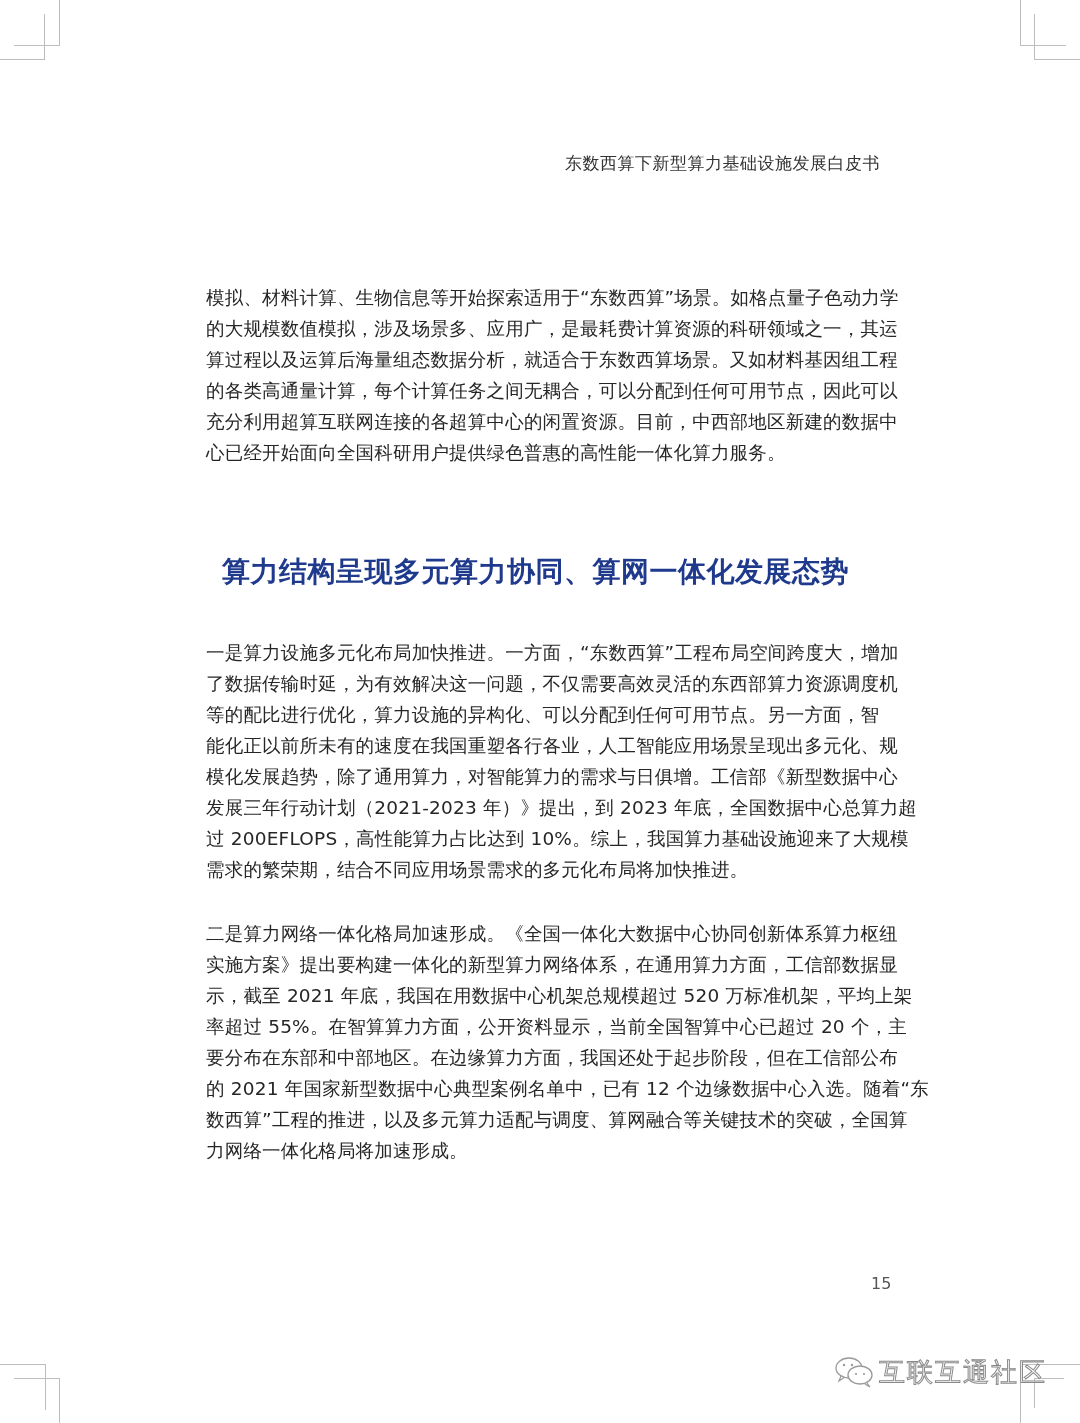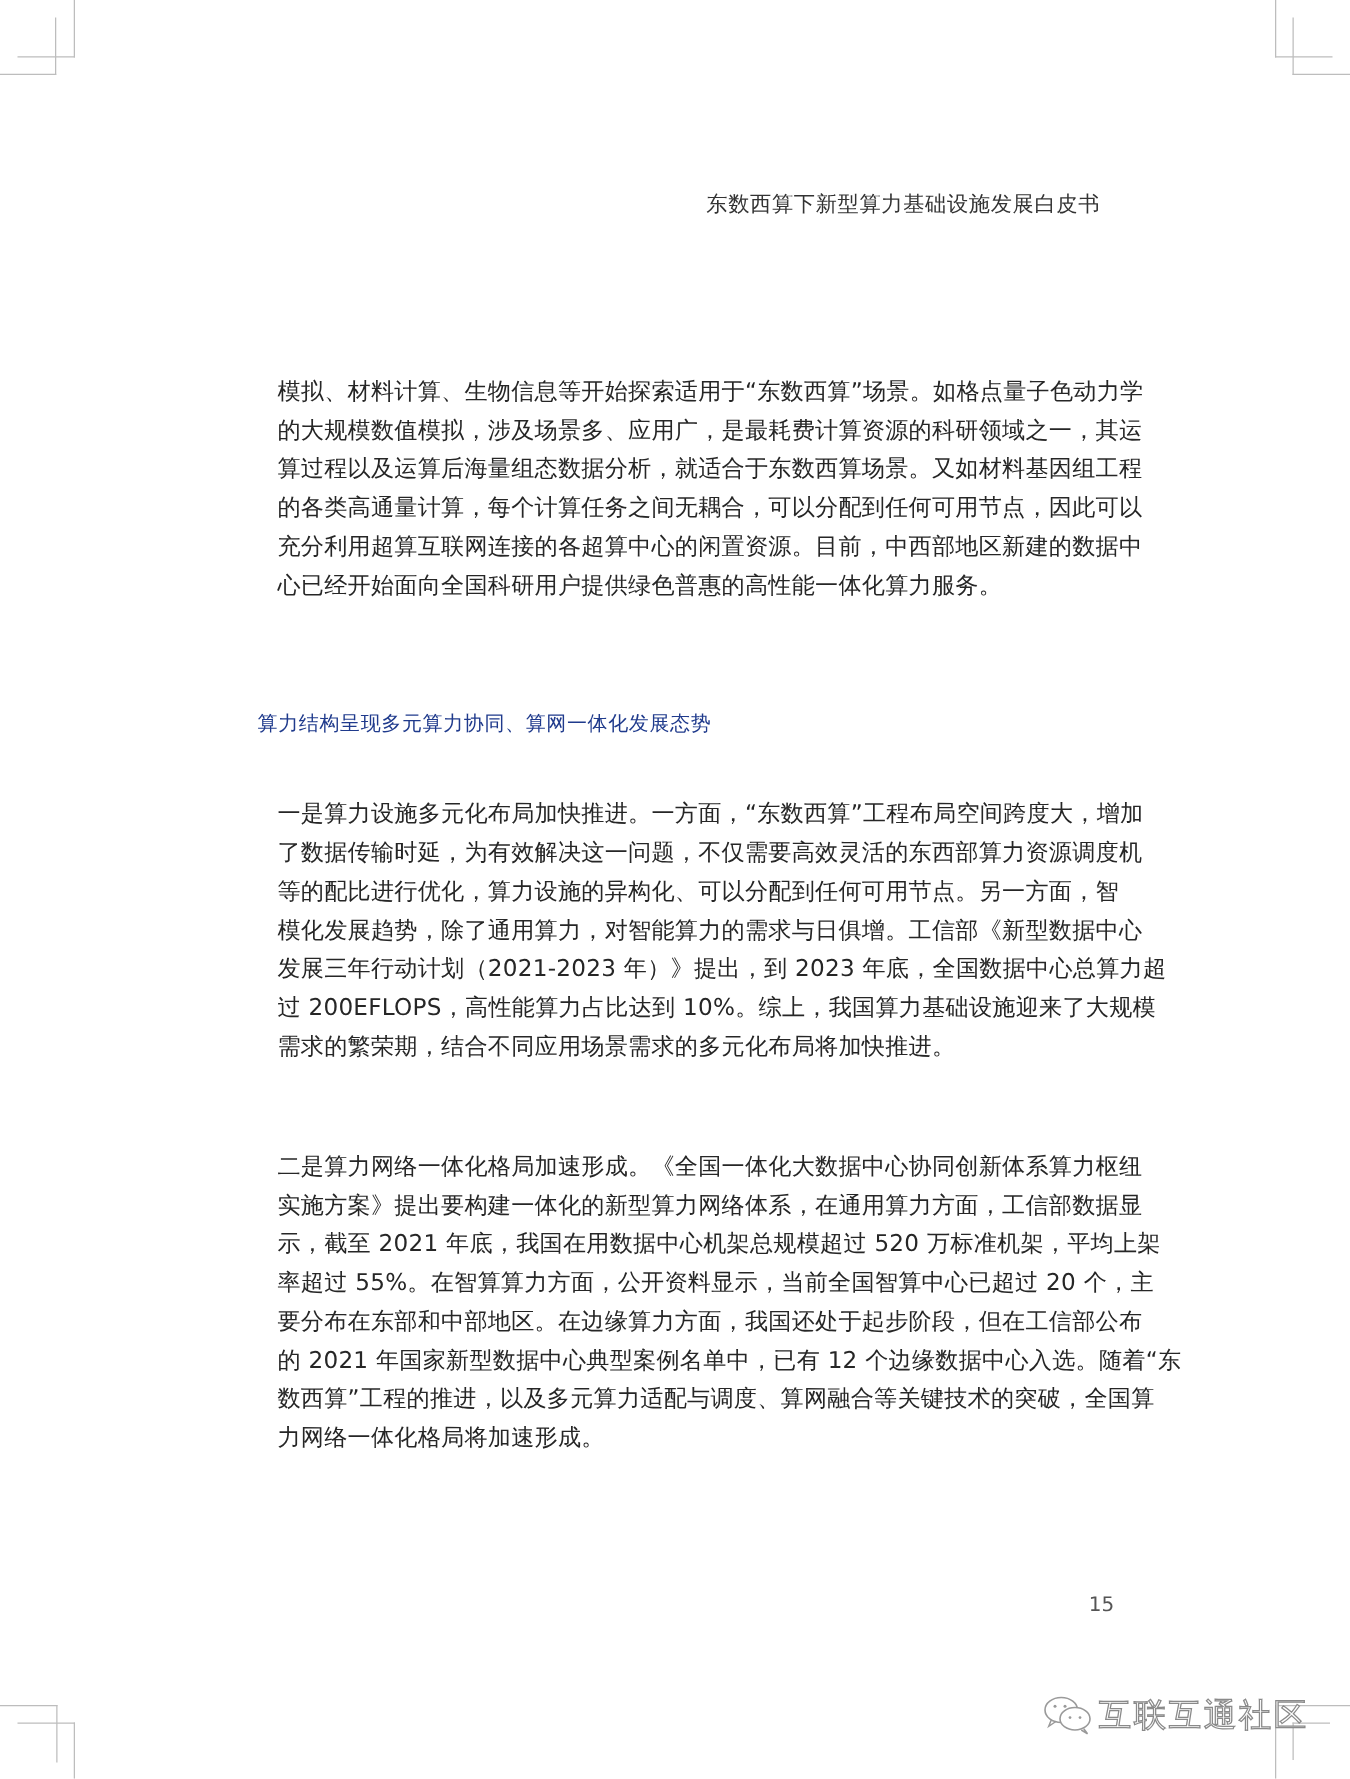--- a/index.html
+++ b/index.html
@@ -27,32 +27,32 @@
   }
   .content {
     position: absolute;
     left: 206px;
     top: 282px;
     width: 670px;
   }
   .para {
     font-size: 18.5px;
     line-height: 31px;
-    margin: 16px;
+    margin: 0;
     text-align: justify;
     color: #262626;
     letter-spacing: 0.2px;
   }
   .para .line { display: block; white-space: nowrap; text-align-last: justify; text-align: justify; }
   .para .line.last { text-align-last: left; }
   .section-heading {
-    font-size: 16px;
-    font-weight: normal;
+    font-size: 28px;
+    font-weight: bold;
     color: #1f3a8c;
-    margin: 0;
+    margin: 16px;
     letter-spacing: 0.5px;
     white-space: nowrap;
   }
   .page-number {
     position: absolute;
     left: 855px;
     top: 1274px;
     font-size: 16px;
     color: #555555;
     margin-left: 16px;
@@ -117,20 +117,21 @@
   <div style="height:36px"></div>
 
   <h2 class="section-heading">算力结构呈现多元算力协同、算网一体化发展态势</h2>
 
   <div style="height:30px"></div>
 
   <p class="para">
     <span class="line">一是算力设施多元化布局加快推进。一方面，“东数西算”工程布局空间跨度大，增加</span>
     <span class="line">了数据传输时延，为有效解决这一问题，不仅需要高效灵活的东西部算力资源调度机</span>
     <span class="line">等的配比进行优化，算力设施的异构化、可以分配到任何可用节点。另一方面，智</span>
+    <span class="line">能化正以前所未有的速度在我国重塑各行各业，人工智能应用场景呈现出多元化、规</span>
     <span class="line">模化发展趋势，除了通用算力，对智能算力的需求与日俱增。工信部《新型数据中心</span>
     <span class="line">发展三年行动计划（2021-2023 年）》提出，到 2023 年底，全国数据中心总算力超</span>
     <span class="line">过 200EFLOPS，高性能算力占比达到 10%。综上，我国算力基础设施迎来了大规模</span>
     <span class="line last">需求的繁荣期，结合不同应用场景需求的多元化布局将加快推进。</span>
   </p>
 
   <div style="height:33px"></div>
 
   <p class="para">
     <span class="line">二是算力网络一体化格局加速形成。《全国一体化大数据中心协同创新体系算力枢纽</span>

